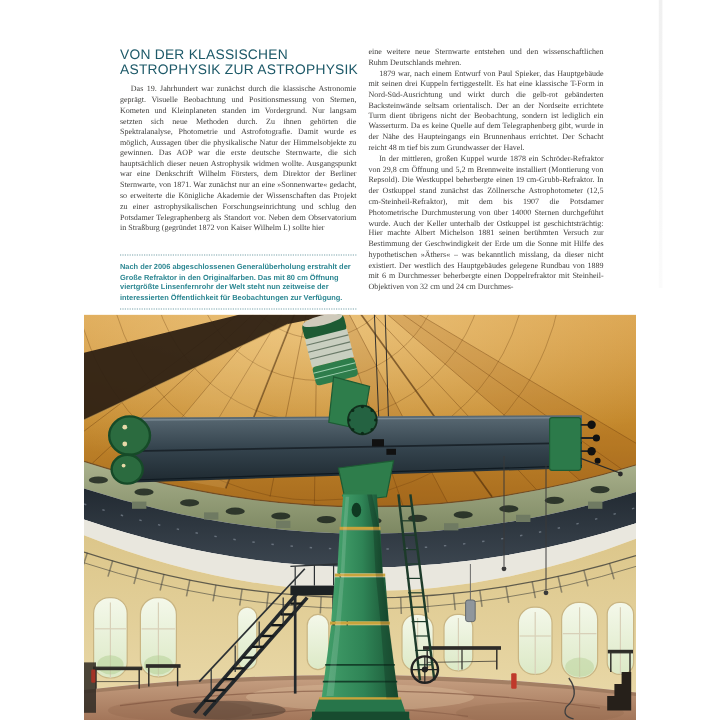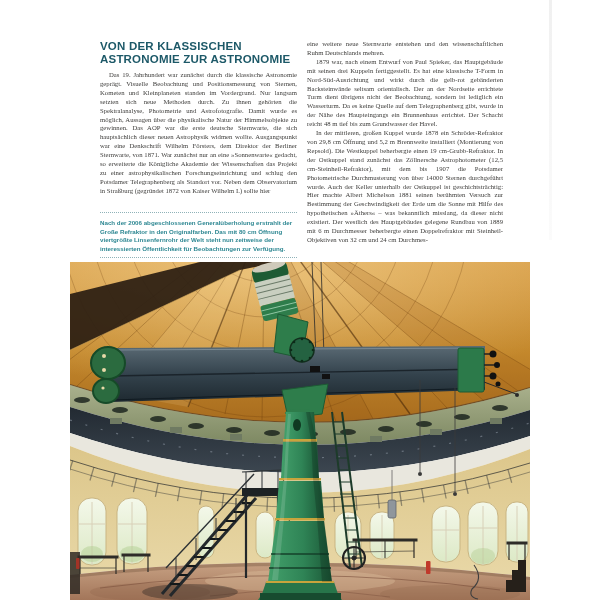--- a/index.html
+++ b/index.html
@@ -1,19 +1,19 @@
 <!DOCTYPE html>
 <html><head>
 <meta charset="utf-8">
 <style>
   html,body{margin:0;padding:0;}
   body{width:600px;height:600px;position:relative;background:#ffffff;overflow:hidden;
        font-family:"Liberation Serif", serif;}
   .heading{position:absolute;left:100px;top:40px;width:220px;
-           font-family:"Liberation Sans", sans-serif;font-weight:bold;
+           font-family:"Liberation Sans", sans-serif;font-weight:normal;
            font-size:11.5px;line-height:12.5px;letter-spacing:.2px;color:#1d5968;}
   .col{position:absolute;color:#3f3e3c;font-size:6.7px;line-height:8.9px;text-align:justify;}
   .col p{margin:0;}
   .col p.indent{text-indent:9px;}
   .col-left{left:100px;top:71px;width:197px;}
   .col-right{left:307px;top:40px;width:196px;}
   .rule{position:absolute;left:100px;width:197px;border-top:1px dotted #8fb2b8;height:0;}
   .rule-top{top:212px;}
   .rule-bottom{top:257px;}
   .caption{position:absolute;left:100px;top:219px;width:200px;
@@ -23,21 +23,21 @@
   .edge-shadow{position:absolute;left:549px;top:0;width:3px;height:240px;
                background:linear-gradient(180deg,#f0f0f0,#fbfbfb);}
 </style>
 </head>
 <body>
 
 <div class="edge-shadow"></div>
 
 <div class="heading">
   <div>VON DER KLASSISCHEN</div>
-  <div>ASTRONOMIE ZUR ASTRONOMIE</div>
+  <div>ASTROPHYSIK ZUR ASTROPHYSIK</div>
 </div>
 
 <div class="col col-left">
   <p class="indent">Das 19. Jahrhundert war zunächst durch die klassische Astronomie geprägt. Visuelle Beobachtung und Positionsmessung von Sternen, Kometen und Kleinplaneten standen im Vordergrund. Nur langsam setzten sich neue Methoden durch. Zu ihnen gehörten die Spektralanalyse, Photometrie und Astrofotografie. Damit wurde es möglich, Aussagen über die physikalische Natur der Himmelsobjekte zu gewinnen. Das AOP war die erste deutsche Sternwarte, die sich hauptsächlich dieser neuen Astrophysik widmen wollte. Ausgangspunkt war eine Denkschrift Wilhelm Försters, dem Direktor der Berliner Sternwarte, von 1871. War zunächst nur an eine »Sonnenwarte« gedacht, so erweiterte die Königliche Akademie der Wissenschaften das Projekt zu einer astrophysikalischen Forschungseinrichtung und schlug den Potsdamer Telegraphenberg als Standort vor. Neben dem Observatorium in Straßburg (gegründet 1872 von Kaiser Wilhelm I.) sollte hier</p>
 </div>
 
 <div class="rule rule-top"></div>
 <div class="caption">Nach der 2006 abgeschlossenen Generalüberholung erstrahlt der Große Refraktor in den Originalfarben. Das mit 80 cm Öffnung viertgrößte Linsenfernrohr der Welt steht nun zeitweise der interessierten Öffentlichkeit für Beobachtungen zur Verfügung.</div>
 <div class="rule rule-bottom"></div>
 

